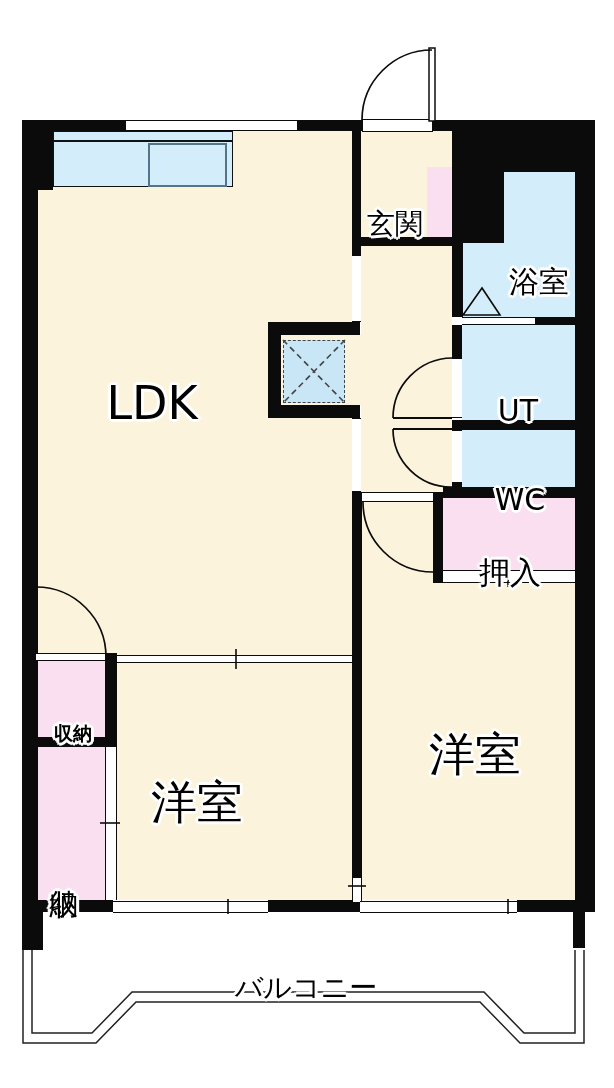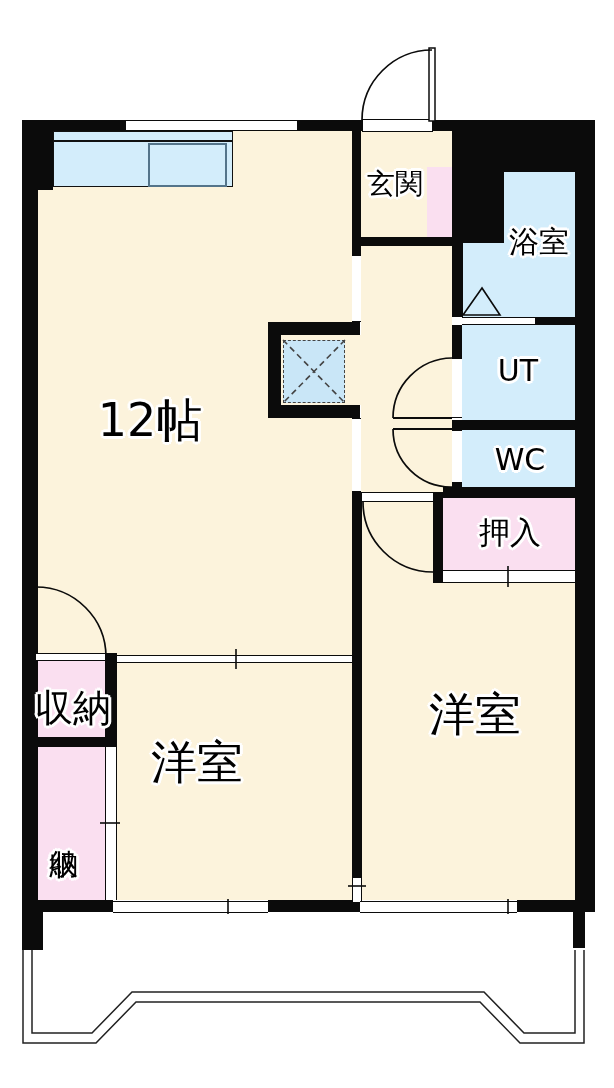--- a/index.html
+++ b/index.html
@@ -10,21 +10,21 @@
   .wet{background:#D3EDFB;z-index:1;}
   .pink{background:#FADFF0;z-index:1;}
   .wall{background:#0B0B0B;z-index:2;}
   .open{background:#ffffff;z-index:3;}
   .eh{border-top:1.5px solid #0B0B0B;border-bottom:1.5px solid #0B0B0B;}   
   .ev{border-left:1.5px solid #0B0B0B;border-right:1.5px solid #0B0B0B;}   
   #overlay{position:absolute;left:0;top:0;z-index:4;}
   .label{position:absolute;z-index:5;transform:translate(-50%,-50%);white-space:nowrap;
          color:#000;text-align:center;line-height:1.05;
          text-shadow:-2px -2px 0 #fff,2px -2px 0 #fff,-2px 2px 0 #fff,2px 2px 0 #fff,
-                     0 -3px 0 #fff,0 3px 0 #fff,-3px 0 0 #fff,3px 0 0 #fff;}
+                     0 -3px 0 #fff,0 3px 0 #fff,-3px 0 0 #fff,3px 0 0 #fff;margin-top:40px;}
   .big{font-size:46px;}
   .mid{font-size:30px;}
   .vertical{writing-mode:vertical-rl;text-orientation:upright;}
   .kitchen{background:#D3EDFB;border:1.5px solid #111;z-index:2;}
   .kitchen .topline{position:absolute;left:0;top:8px;width:100%;height:1.5px;background:#111;}
   .kitchen .sink{position:absolute;left:94px;top:11px;width:75px;height:40px;
                  border:2.5px solid #54748A;background:#D3EDFB;}
   .psbox{background:#C9E6F7;border:1.6px dashed #444;z-index:2;}
 </style>
 </head>
@@ -114,24 +114,25 @@
     <path d="M236,649 V669" stroke="#0B0B0B" stroke-width="1.6"></path>
     <path d="M508,566 V587" stroke="#0B0B0B" stroke-width="1.6"></path>
     <path d="M100,823 H120" stroke="#0B0B0B" stroke-width="1.6"></path>
     <path d="M348,886 H366" stroke="#0B0B0B" stroke-width="1.6"></path>
     <path d="M228,899 V914" stroke="#0B0B0B" stroke-width="1.6"></path>
     <path d="M508,899 V914" stroke="#0B0B0B" stroke-width="1.6"></path>
     <path d="M23,950 L23,1043 L96,1043 L136,1002 L480,1002 L520,1043 L584,1043 L584,950" stroke="#222" stroke-width="1.5"></path>
     <path d="M32,950 L32,1033 L92,1033 L132,992 L484,992 L524,1033 L575,1033 L575,950" stroke="#222" stroke-width="1.5"></path>
   </svg>
 
-  <div class="label big" style="left:150px;top:420px;">12帖</div>
+  <div class="label big" style="left:152px;top:363px;">LDK</div>
   <div class="label" style="left:395px;top:184px;font-size:28px;">玄関</div>
   <div class="label mid" style="left:539px;top:242px;">浴室</div>
   <div class="label mid" style="left:518px;top:371px;">UT</div>
   <div class="label mid" style="left:520px;top:460px;">WC</div>
   <div class="label" style="left:510px;top:532px;font-size:31px;">押入</div>
   <div class="label big" style="left:475px;top:714px;">洋室</div>
   <div class="label big" style="left:197px;top:762px;">洋室</div>
-  <div class="label" style="left:73px;top:709px;font-size:38px;">収納</div>
+  <div class="label" style="left:73px;top:694px;font-size:19px;font-weight:bold;">収納</div>
   <div class="label vertical" style="left:64px;top:827px;font-size:29px;">収納</div>
+  <div class="label" style="left:306px;top:948px;font-size:28px;">バルコニー</div>
 
 </div>
 
 </body></html>

